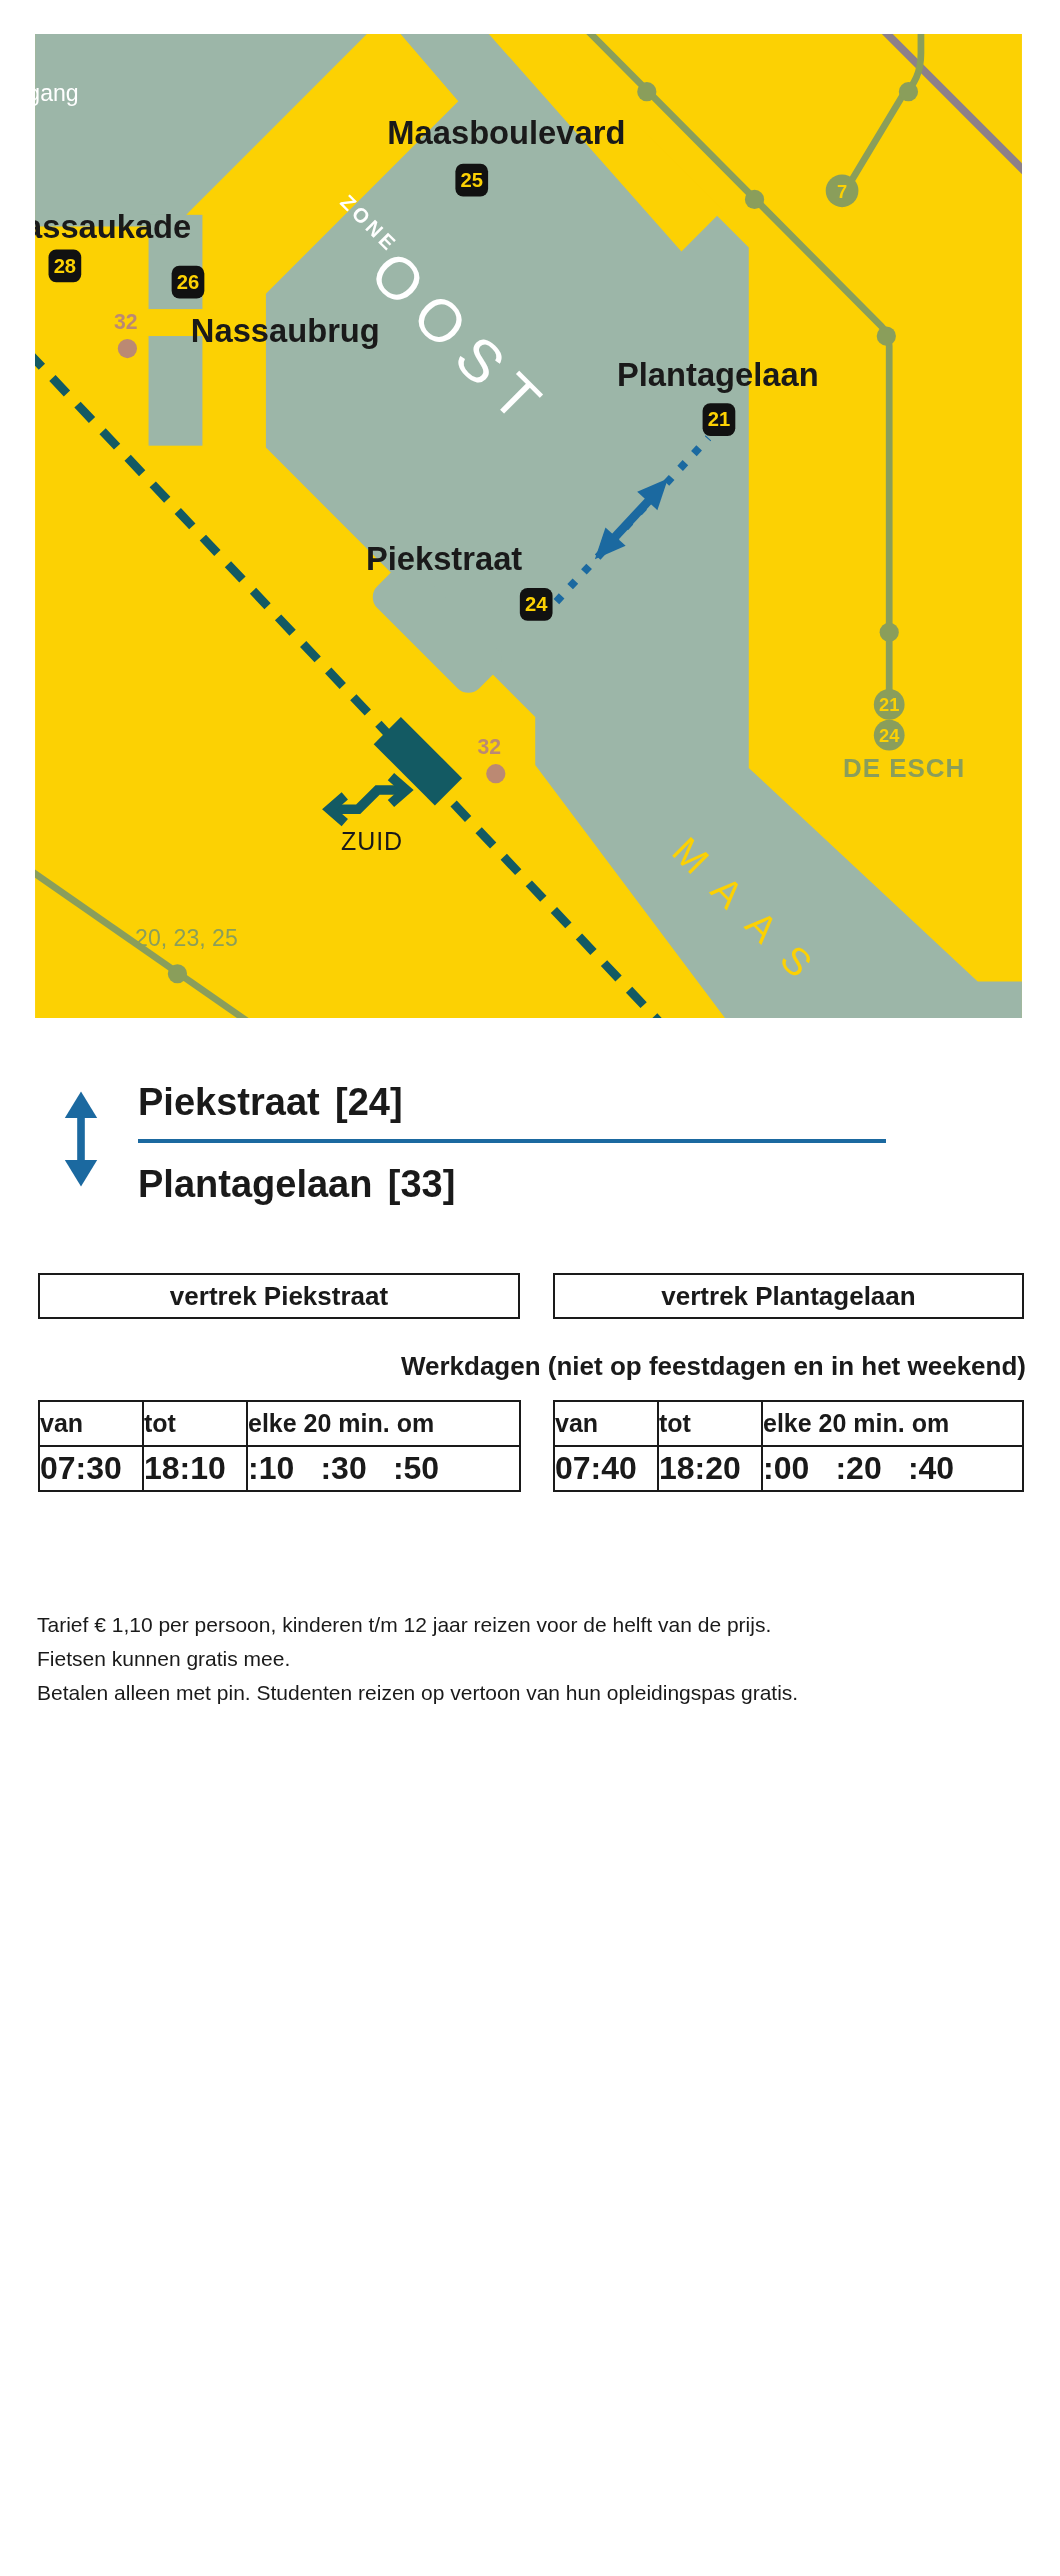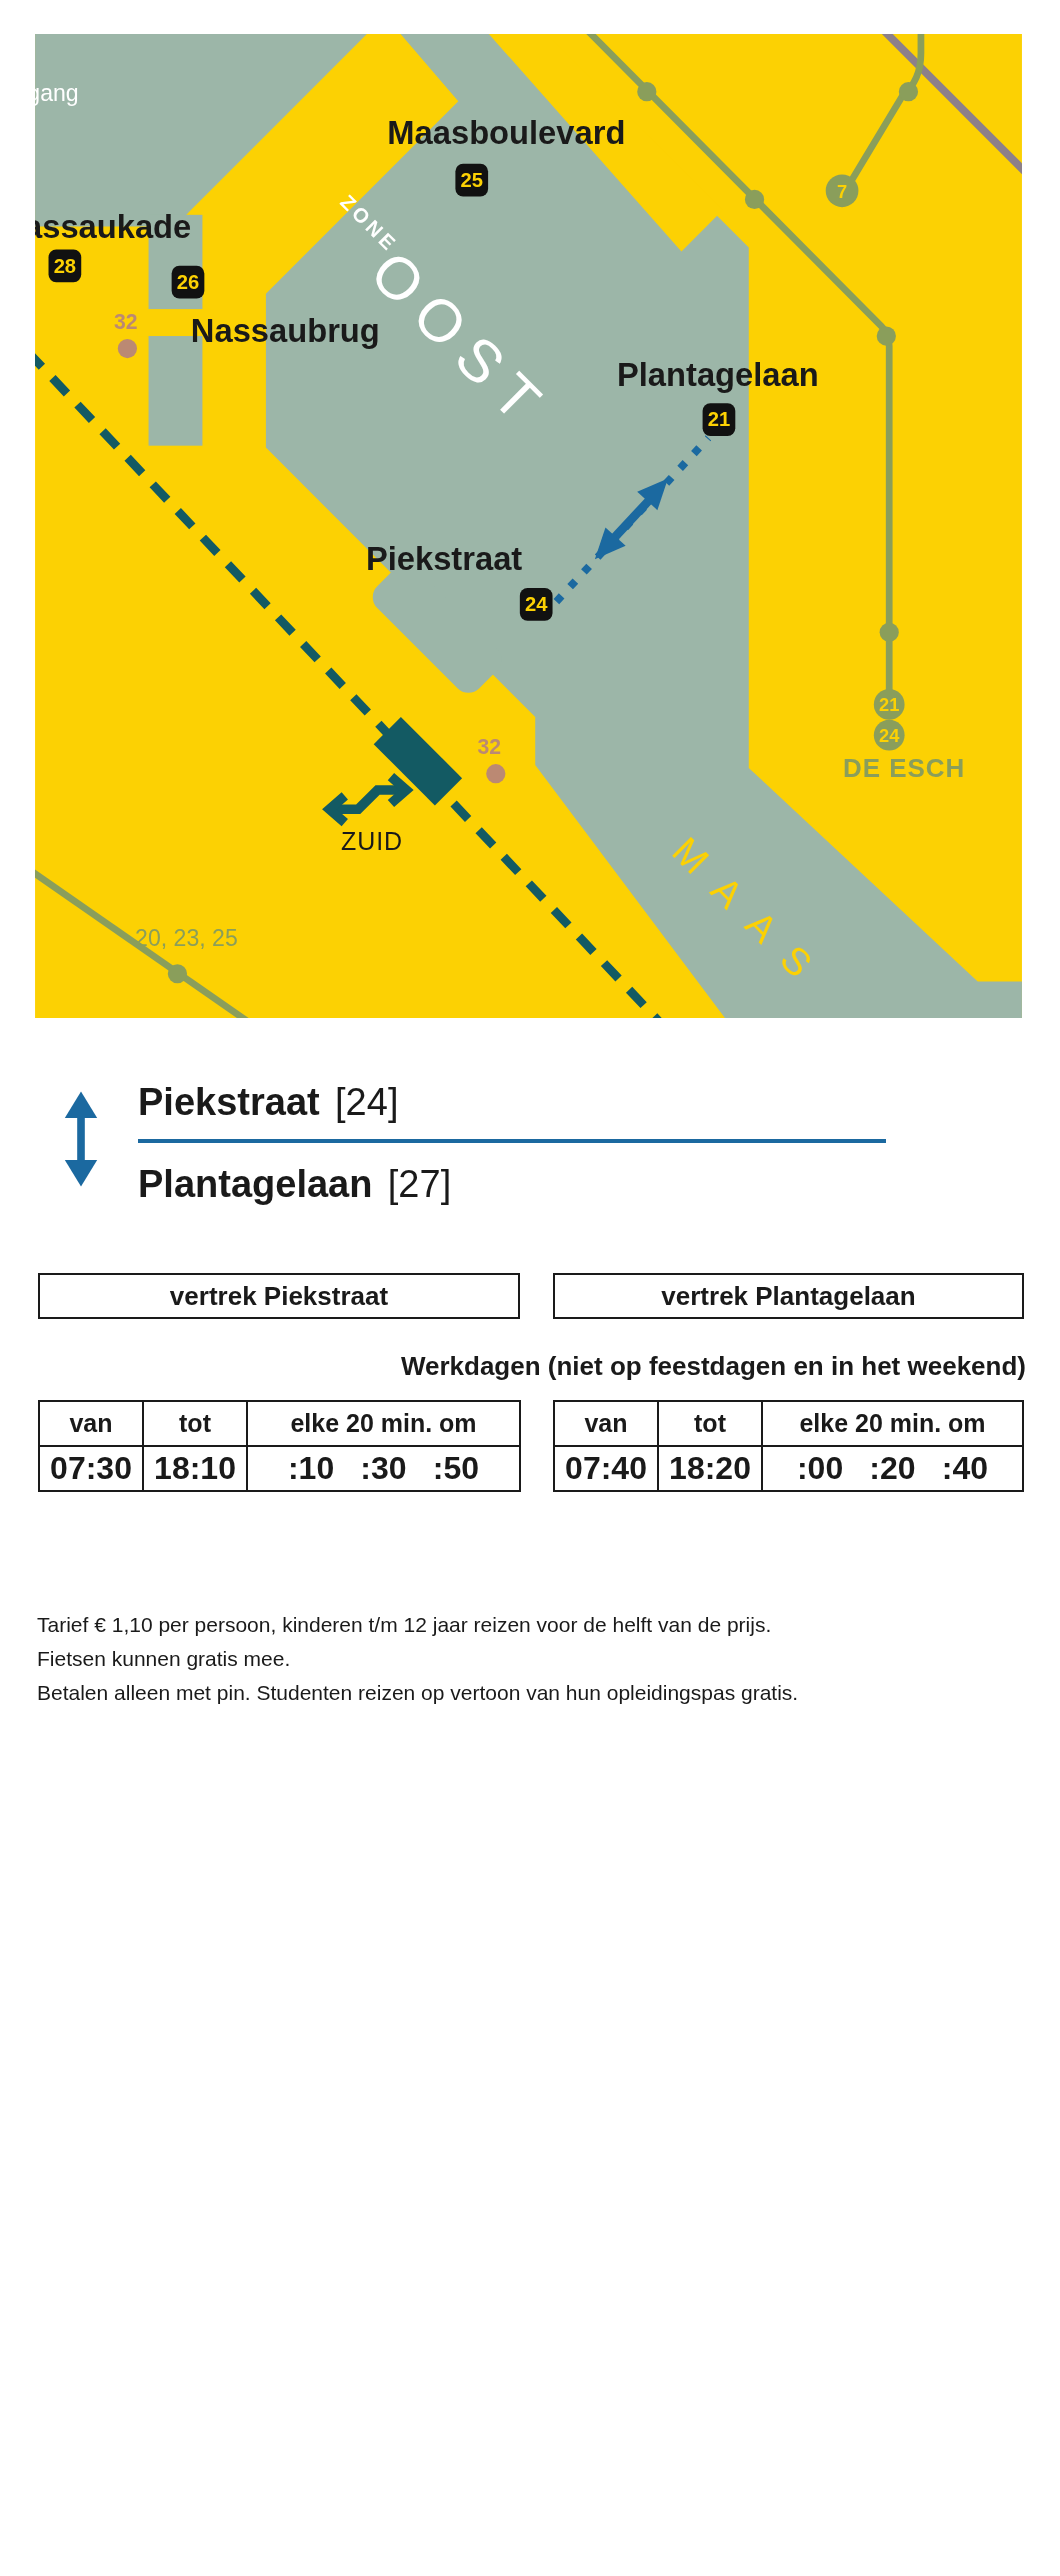--- a/index.html
+++ b/index.html
@@ -5,40 +5,40 @@
   html,body{margin:0;padding:0;background:#fff;}
   .page{position:relative;width:1060px;height:2576px;background:#ffffff;overflow:hidden;
         font-family:"Liberation Sans", sans-serif;color:#1a1a1a;}
   .map-wrap{position:absolute;left:35px;top:34px;width:987px;height:984px;}
   .map-wrap svg{display:block;}
 
   
   .updown{position:absolute;left:61px;top:1087px;}
   .title{position:absolute;left:138px;font-size:38px;line-height:44px;white-space:nowrap;}
   .title .nm{font-weight:bold;}
-  .title .ref{font-weight:400;margin-left:15.4px;}
+  .title .ref{font-weight:700;margin-left:15.4px;}
   .t1{top:1080px;}
   .t2{top:1162px;}
   .divider{position:absolute;left:138px;top:1139px;width:748px;height:3.8px;background:#1b69a0;}
 
   
   .vbox{position:absolute;top:1273px;height:42px;border:2.9px solid #1a1a1a;
         font-weight:bold;font-size:26px;text-align:center;line-height:42px;background:#fff;}
   .vbox1{left:38px;width:478px;}
   .vbox2{left:553px;width:467px;}
 
   .note{position:absolute;left:37px;top:1351px;width:989px;text-align:right;
         font-weight:bold;font-size:26px;}
 
   
   .ttable{position:absolute;top:1400px;border:2.9px solid #1a1a1a;display:grid;
           grid-template-columns:104px 104px 1fr;background:#fff;}
   .tt1{left:38px;width:479px;}
   .tt2{left:553px;width:467px;}
-  .ttable div{height:43px;line-height:43px;text-align:center;font-weight:bold;}
+  .ttable div{height:43px;line-height:43px;font-weight:bold;}
   .ttable .th{font-size:25px;border-bottom:2.9px solid #1a1a1a;}
   .ttable .c1,.ttable .c2{border-right:2.9px solid #1a1a1a;}
   .ttable .td{font-size:32px;}
   .ttable .om{word-spacing:17.3px;white-space:pre;}
 
   .tariff{position:absolute;left:37px;top:1608px;width:866px;
           font-size:21px;line-height:34px;font-weight:400;}
 
   
   .street{font-weight:bold;font-size:34px;fill:#1a1a1a;}
@@ -151,21 +151,21 @@
       <rect x="17" y="30" width="8" height="48" fill="#1b69a0"></rect>
       <polygon points="21,104 38,76 4,76" fill="#1b69a0"></polygon>
     </svg>
   </div>
 
   <div class="title t1">
     <span class="nm">Piekstraat</span><span class="ref">[24]</span>
   </div>
   <div class="divider"></div>
   <div class="title t2">
-    <span class="nm">Plantagelaan</span><span class="ref">[27]</span>
+    <span class="nm">Plantagelaan</span><span class="ref">[33]</span>
   </div>
 
   <div class="vbox vbox1">vertrek Piekstraat</div>
   <div class="vbox vbox2">vertrek Plantagelaan</div>
 
   <div class="note">Werkdagen (niet op feestdagen en in het weekend)</div>
 
   <div class="ttable tt1">
     <div class="th c1">van</div>
     <div class="th c2">tot</div>

